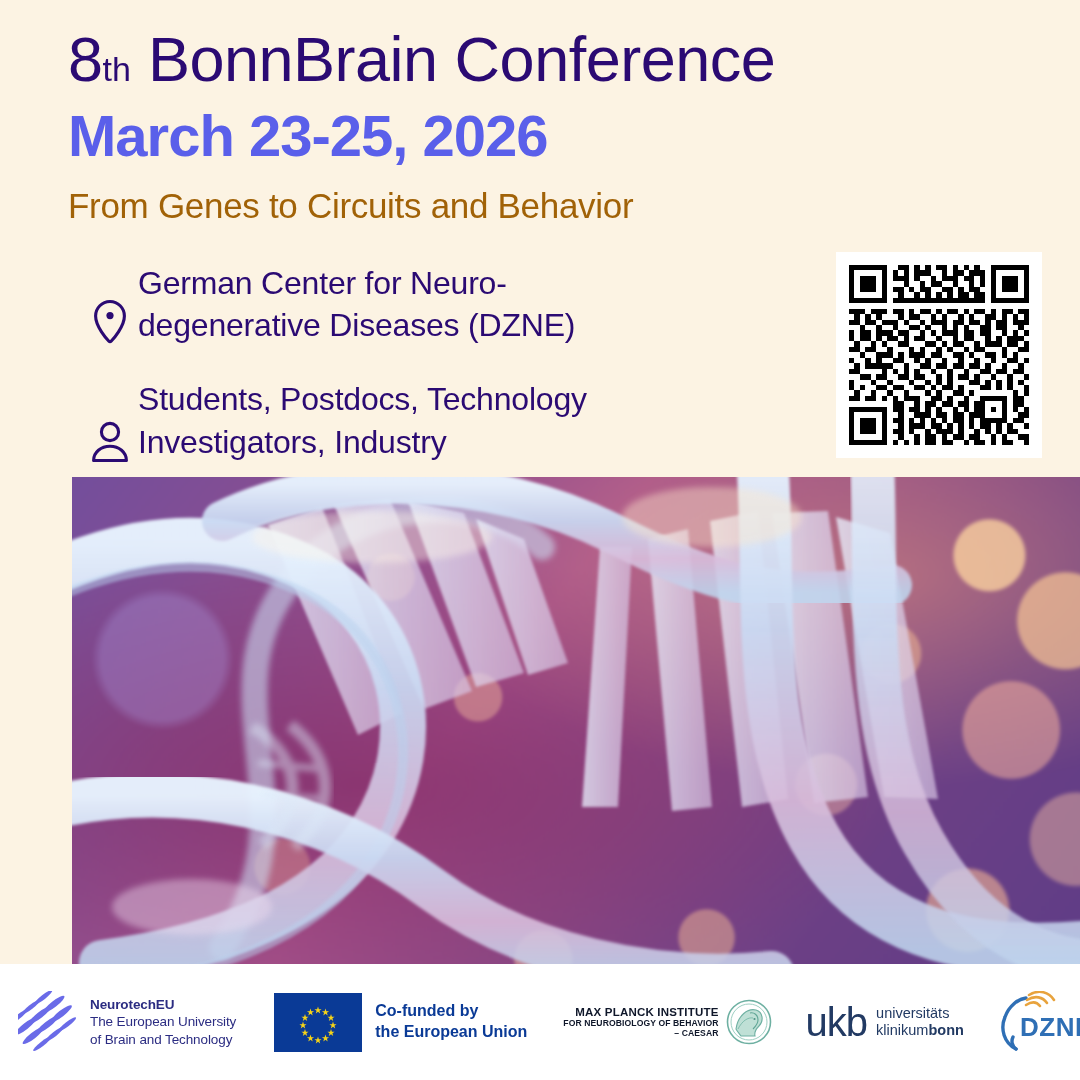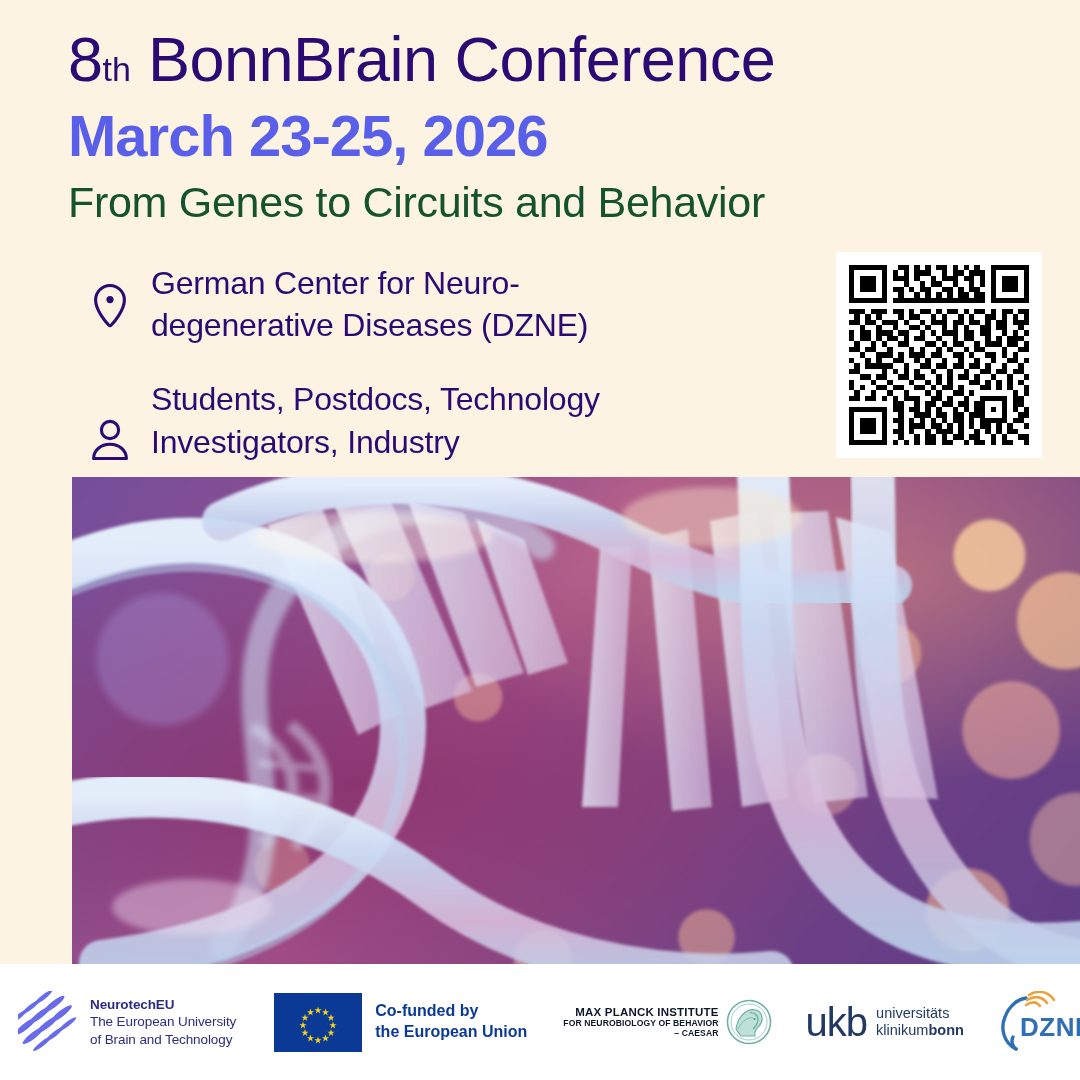--- a/index.html
+++ b/index.html
@@ -30,32 +30,32 @@
     color:#5A5FEA;
     font-size:58px;
     line-height:1.08;
     font-weight:700;
     letter-spacing:-1px;
     margin-top:14px;
     white-space:nowrap;
   }
 
   .tagline {
-    color:#14532d;
-    font-size:43px;
+    color:#a16207;
+    font-size:35px;
     line-height:1.15;
     font-weight:400;
     letter-spacing:-0.3px;
-    margin-top:10px;
+    margin-top:18px;
     white-space:nowrap;
   }
 
   
   .info-wrap { position:absolute; left:88px; top:262px; width:700px; }
-  .info-row { display:flex; align-items:center; gap:19px; }
+  .info-row { display:flex; align-items:flex-end; gap:6px; }
   .info-row + .info-row { margin-top:32px; }
   .info-ico { flex:0 0 auto; width:44px; display:flex; justify-content:center; padding-top:4px; }
   .info-ico.person { align-items:flex-end; padding-top:0; height:80px; }
   .info-txt {
     color:#2B0A73;
     font-size:32px;
     line-height:1.32;
     letter-spacing:-0.2px;
   }
 

